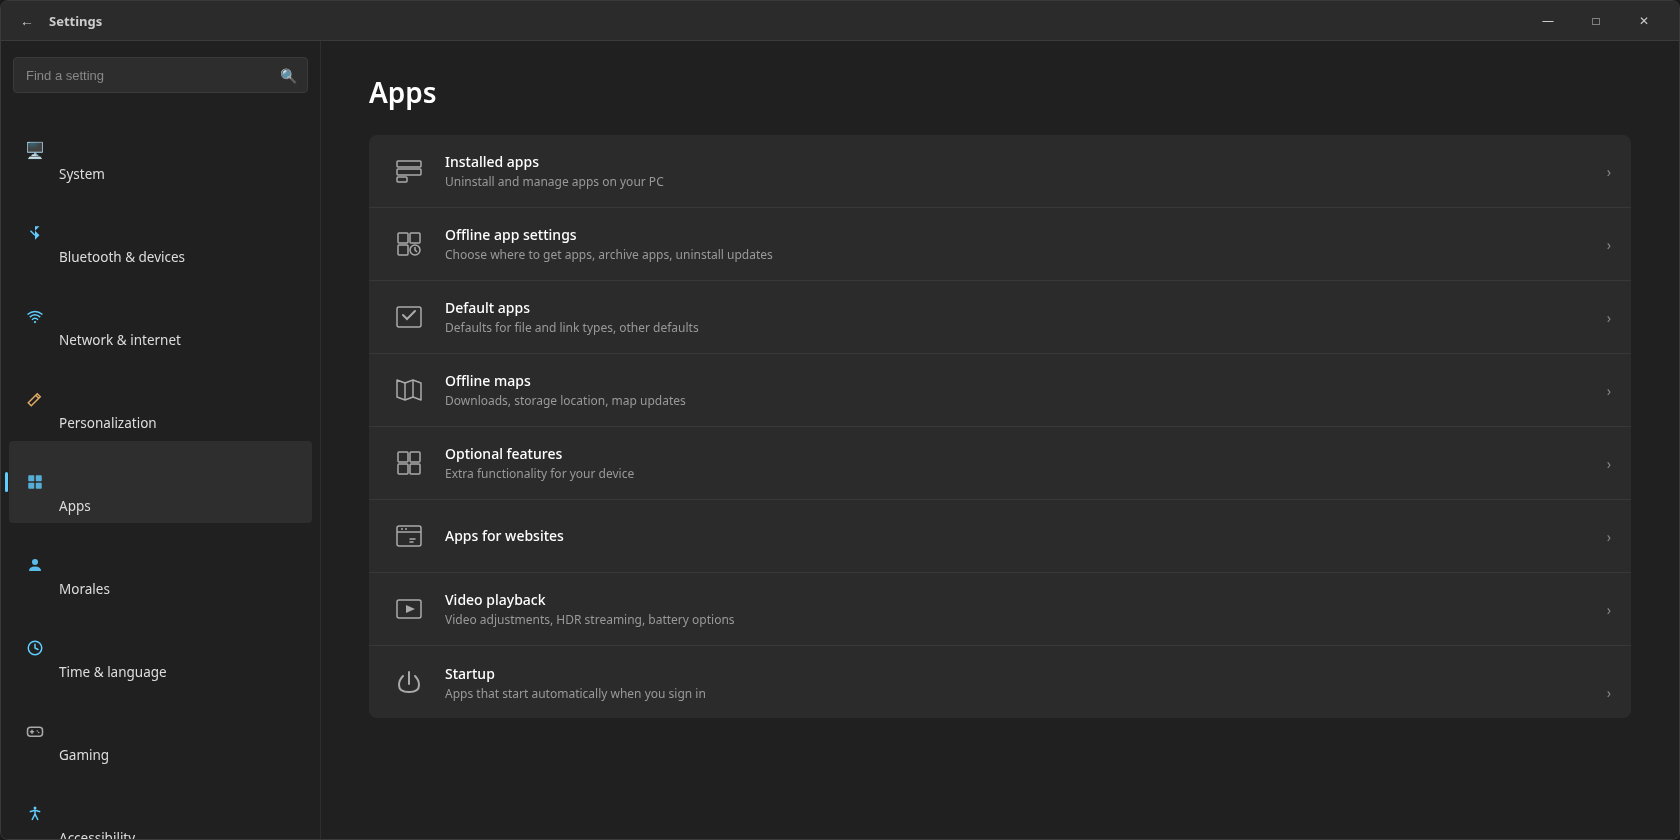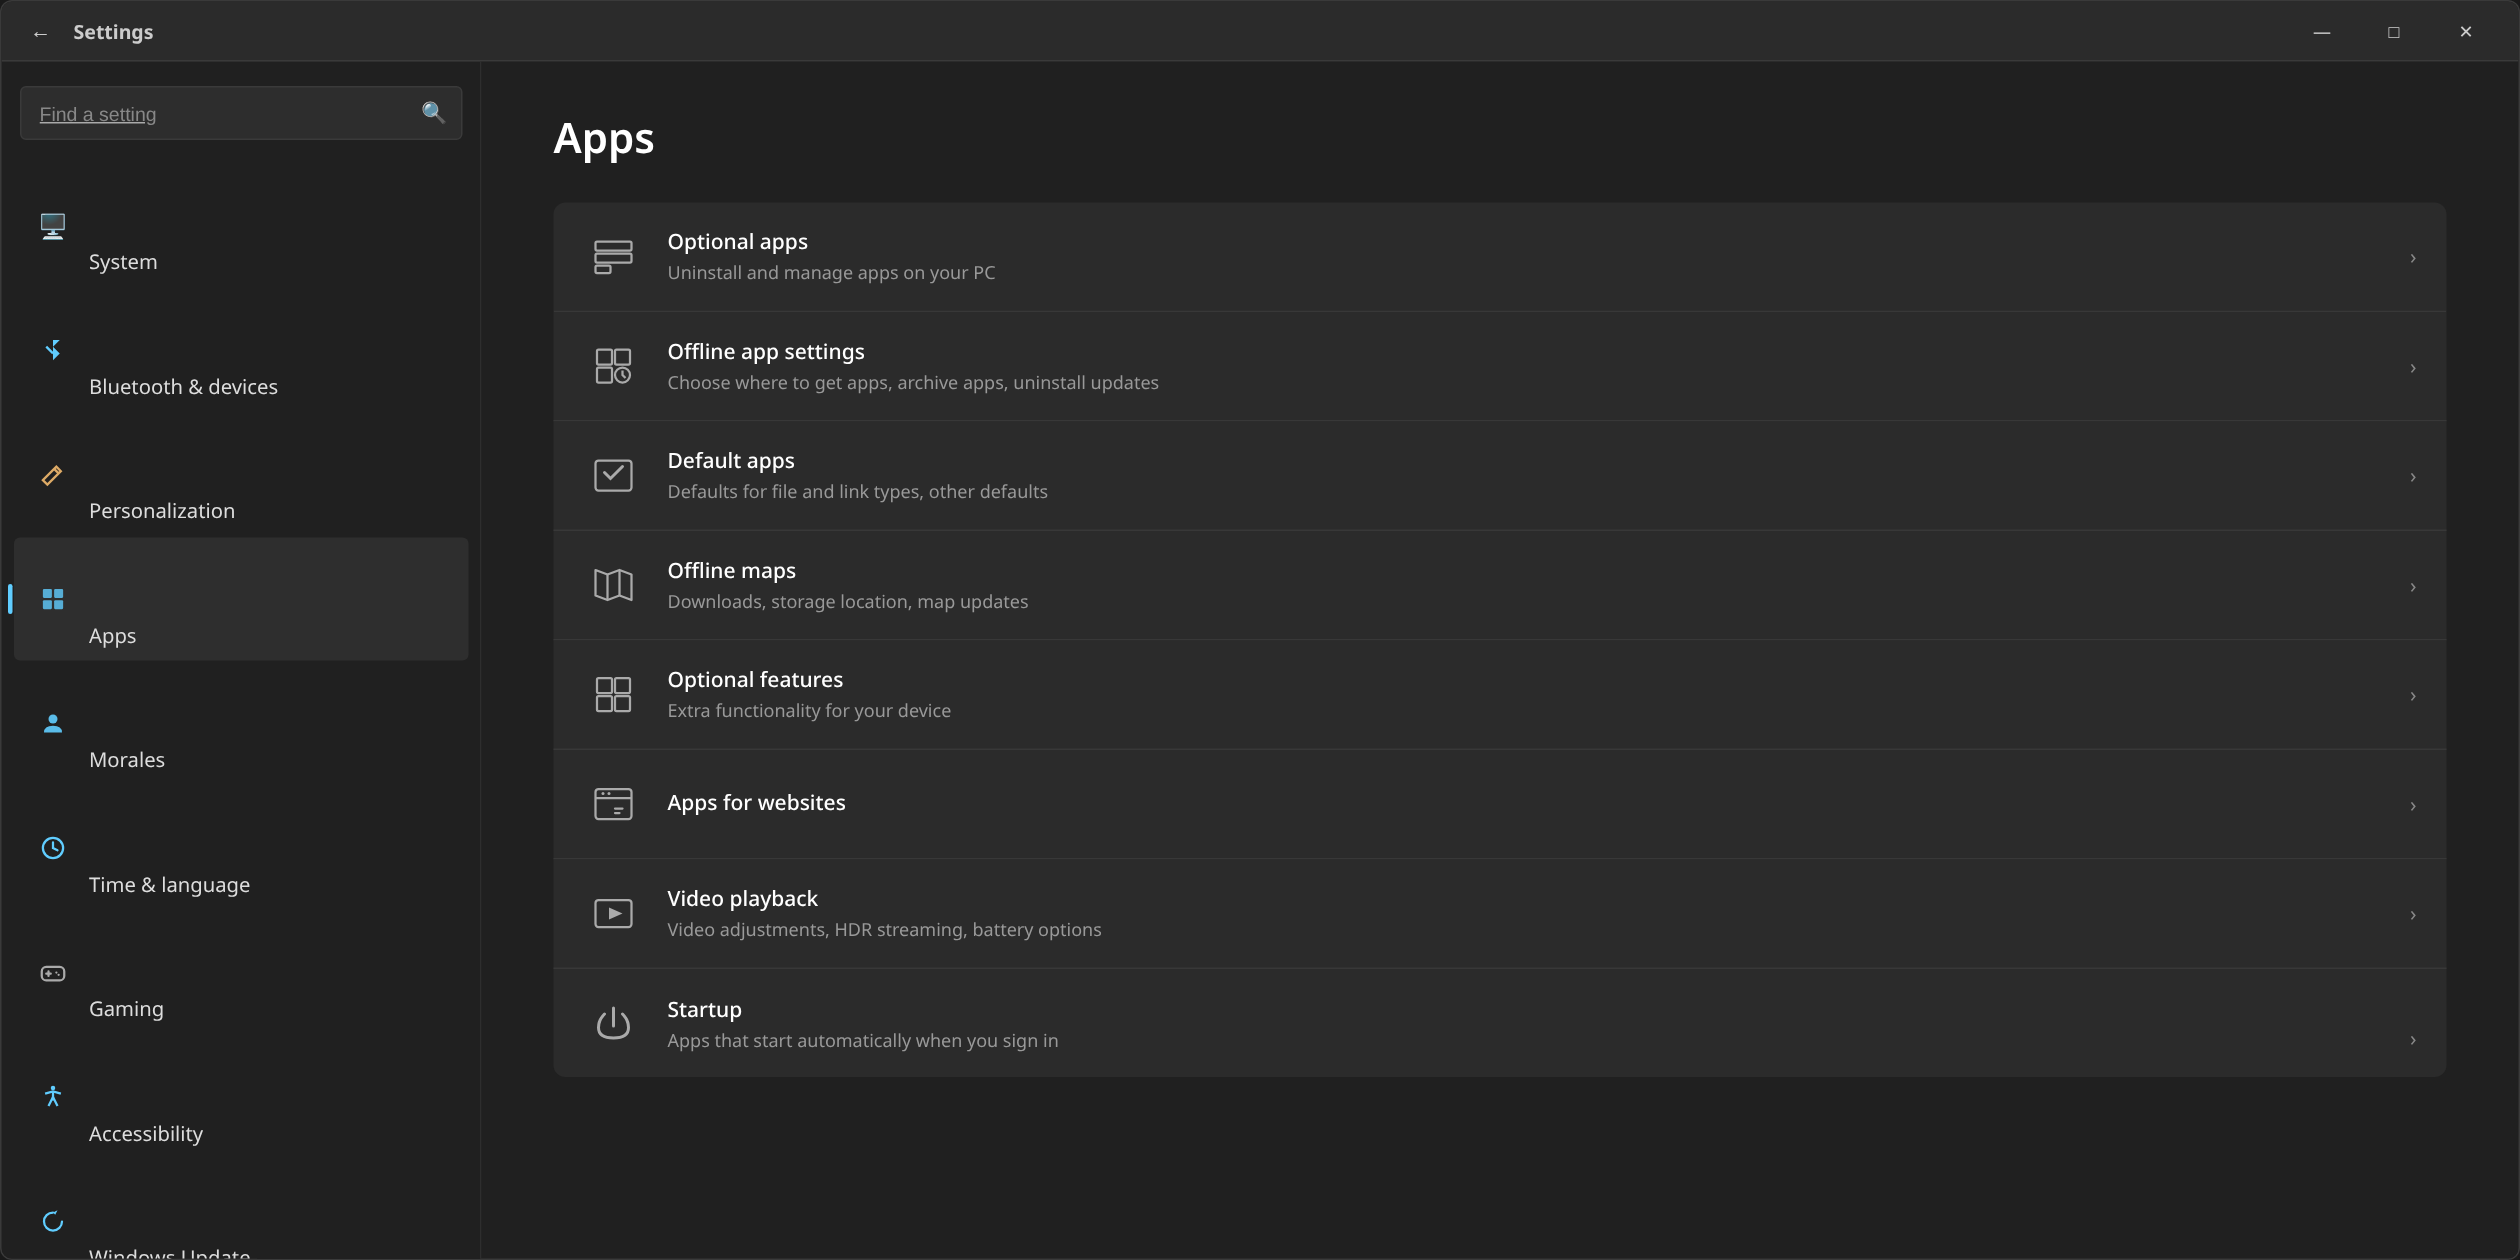--- a/index.html
+++ b/index.html
@@ -114,21 +114,20 @@
     .search-input {
       width: 100%;
       height: 36px;
       background: #2d2d2d;
       border: 1px solid #3a3a3a;
       border-radius: 4px;
       color: #aaaaaa;
       font-size: 13px;
       padding: 0 36px 0 12px;
       outline: none;
-      text-decoration: underline;
     }
     .search-input::placeholder { color: #888888; }
     .search-icon-wrap {
       position: absolute;
       right: 10px;
       top: 50%;
       transform: translateY(-50%);
       color: #888888;
       font-size: 14px;
       pointer-events: none;
@@ -244,20 +243,31 @@
             <svg width="18" height="18" viewBox="0 0 24 24" fill="none">
               <path d="M12 3 L12 21 L18 15 L12 9 L18 3 Z" fill="#60cdff"></path>
               <path d="M6 9 L12 15" stroke="#60cdff" stroke-width="2"></path>
             </svg>
           </span>
           <span class="nav-label">Bluetooth &amp; devices</span>
         </div>
         <div class="nav-item">
           <span class="nav-icon">
             <svg width="18" height="18" viewBox="0 0 24 24" fill="none">
+              <path d="M2 10 Q12 2 22 10" stroke="#60cdff" stroke-width="2" fill="none"></path>
+              <path d="M5 13.5 Q12 7 19 13.5" stroke="#60cdff" stroke-width="2" fill="none"></path>
+              <path d="M8 17 Q12 13 16 17" stroke="#60cdff" stroke-width="2" fill="none"></path>
+              <circle cx="12" cy="20" r="1.5" fill="#60cdff"></circle>
+            </svg>
+          </span>
+          <span class="nav-label">Network &amp; internet</span>
+        </div>
+        <div class="nav-item">
+          <span class="nav-icon">
+            <svg width="18" height="18" viewBox="0 0 24 24" fill="none">
               <path d="M3 17 L15 5 L19 9 L7 21 Z" stroke="#ddaa66" stroke-width="2" fill="none"></path>
               <path d="M13 7 L17 11" stroke="#ddaa66" stroke-width="2"></path>
             </svg>
           </span>
           <span class="nav-label">Personalization</span>
         </div>
         <div class="nav-item active">
           <span class="nav-icon">
             <svg width="18" height="18" viewBox="0 0 24 24" fill="none">
               <rect x="3" y="3" width="8" height="8" rx="1" fill="#60cdff" opacity="0.8"></rect>
@@ -328,21 +338,21 @@
 
         <div class="settings-item">
           <div class="settings-item-icon">
             <svg width="28" height="28" viewBox="0 0 28 28">
               <rect x="2" y="4" width="24" height="6" rx="1" fill="none" stroke="#aaaaaa" stroke-width="1.5"></rect>
               <rect x="2" y="12" width="24" height="6" rx="1" fill="none" stroke="#aaaaaa" stroke-width="1.5"></rect>
               <rect x="2" y="20" width="10" height="5" rx="1" fill="none" stroke="#aaaaaa" stroke-width="1.5"></rect>
             </svg>
           </div>
           <div class="settings-item-text">
-            <div class="settings-item-title">Optional apps</div>
+            <div class="settings-item-title">Installed apps</div>
             <div class="settings-item-desc">Uninstall and manage apps on your PC</div>
           </div>
           <span class="settings-item-chevron">›</span>
         </div>
 
         <div class="settings-item">
           <div class="settings-item-icon">
             <svg width="28" height="28" viewBox="0 0 28 28">
               <rect x="3" y="3" width="10" height="10" rx="1" fill="none" stroke="#aaaaaa" stroke-width="1.5"></rect>
               <rect x="15" y="3" width="10" height="10" rx="1" fill="none" stroke="#aaaaaa" stroke-width="1.5"></rect>

